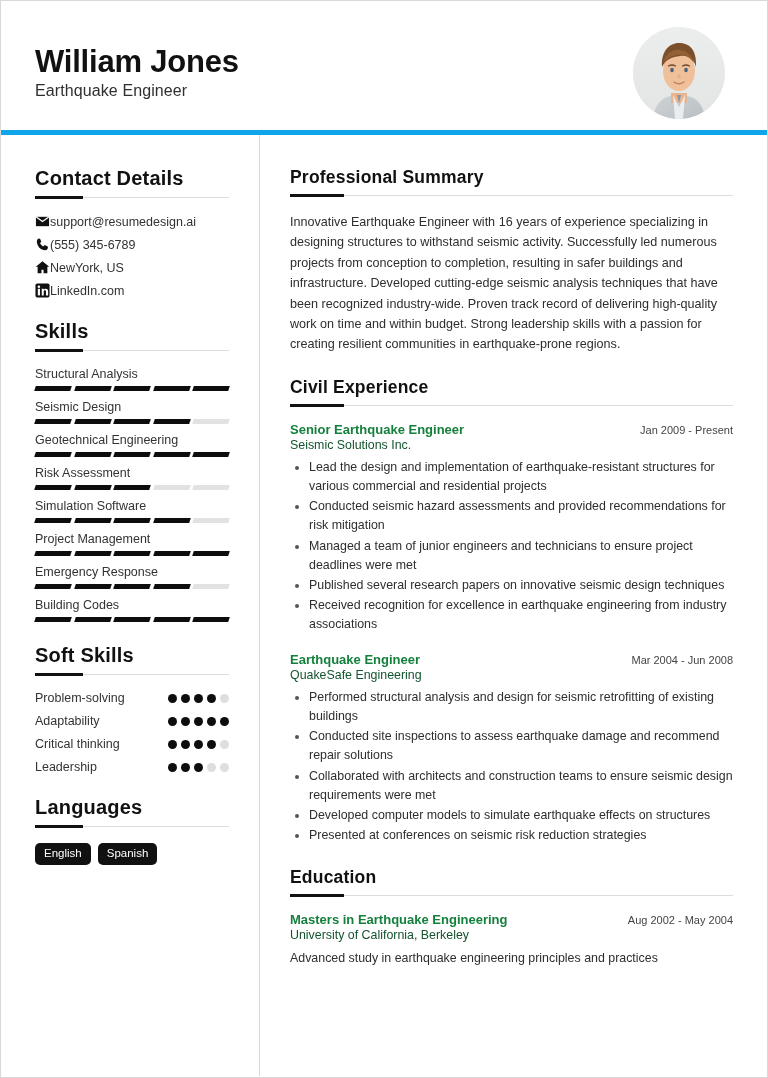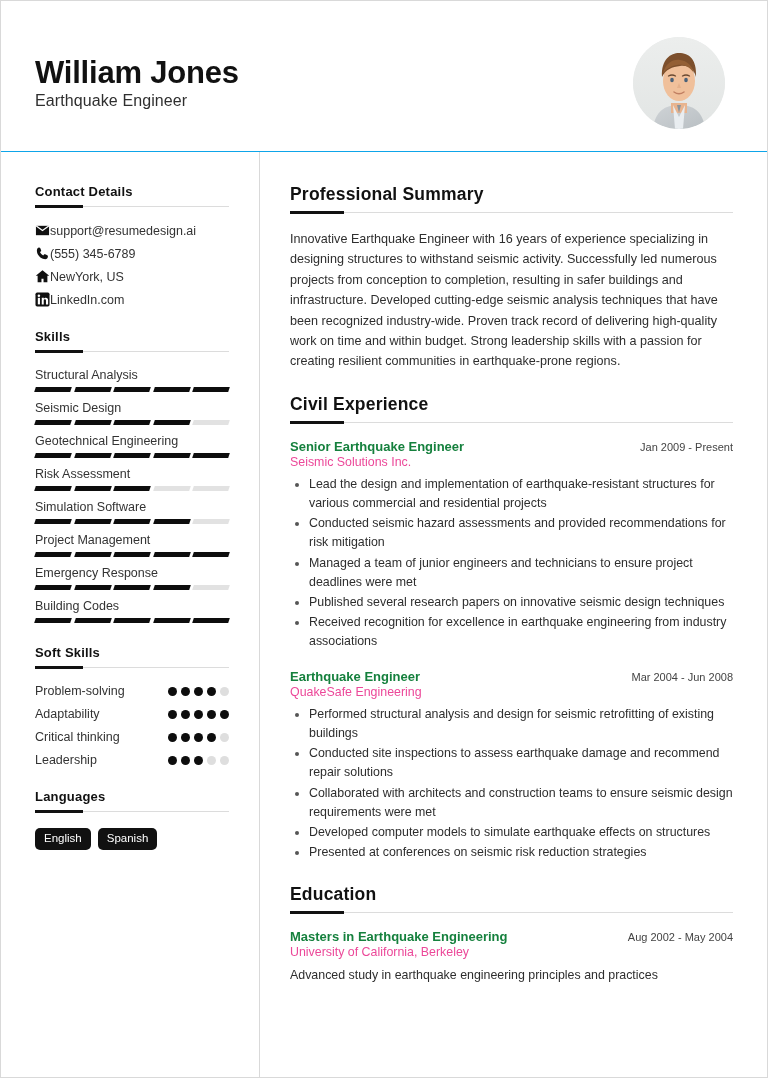--- a/index.html
+++ b/index.html
@@ -12,26 +12,26 @@
     position: relative;
     width: 768px;
     height: 1078px;
     background: #ffffff;
     border: 1px solid #d9d9d9;
     overflow: hidden;
   }
 
   
   .header {
-    height: 151px;
+    height: 134px;
     display: flex;
     align-items: center;
     justify-content: space-between;
     padding: 14px 42px 0 34px;
-    border-bottom: 1px solid #0ea5e9;
+    border-bottom: 5px solid #0ea5e9;
   }
   .header-text { display: flex; flex-direction: column; gap: 2px; }
   .full-name {
     font-size: 31px;
     font-weight: bold;
     color: #111111;
     letter-spacing: -0.2px;
     line-height: 1.1;
   }
   .job-title {
@@ -62,21 +62,21 @@
     padding: 32px 30px 0 34px;
     border-right: 1px solid #d9d9d9;
   }
   .main {
     flex: 1 1 auto;
     padding: 32px 34px 0 30px;
   }
 
   
   .sec-title {
-    font-size: 13px;
+    font-size: 20px;
     font-weight: bold;
     color: #111111;
     letter-spacing: 0.2px;
     margin: 0 0 7px 0;
   }
   .sec-rule {
     position: relative;
     height: 1px;
     background: #dcdcdc;
     margin-bottom: 16px;
@@ -169,21 +169,21 @@
     color: #15803d;
   }
   .entry-date {
     font-size: 11px;
     color: #444444;
     white-space: nowrap;
     flex: 0 0 auto;
   }
   .entry-org {
     font-size: 12.4px;
-    color: #ec4899;
+    color: #14532d;
     margin-top: 1px;
   }
   .entry-desc {
     font-size: 12.4px;
     color: #2e2e2e;
     line-height: 1.6;
     margin-top: 7px;
   }
   .bullets {
     margin: 6px 0 0 0;

